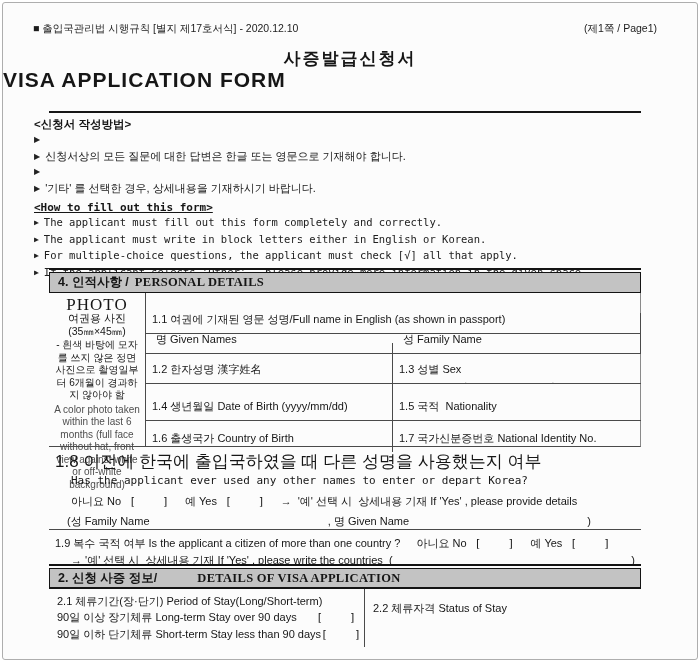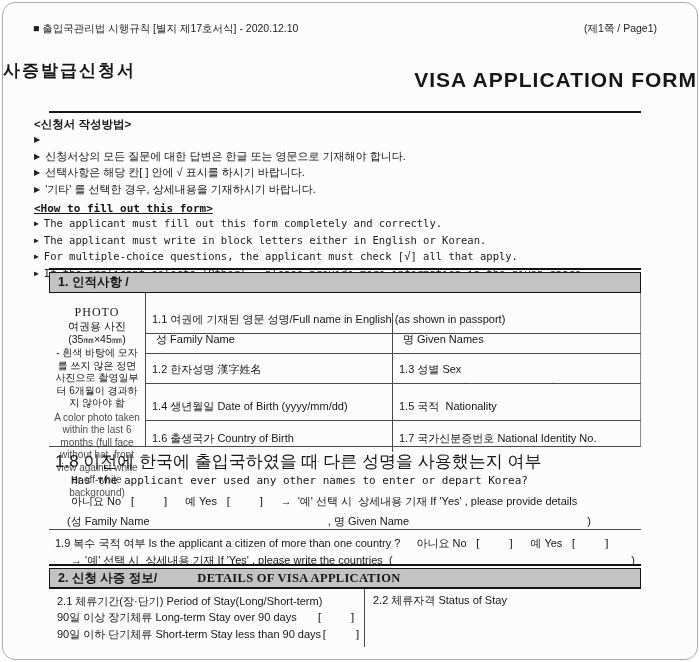--- a/index.html
+++ b/index.html
@@ -1,31 +1,31 @@
 <!DOCTYPE html>
 <html><head>
 <meta charset="utf-8">
 <style>
   * { margin:0; padding:0; box-sizing:border-box; }
   html,body { background:#ffffff; }
   body { font-family:"Liberation Sans","DejaVu Sans",sans-serif; color:#161616; }
   .page {
     position:relative; width:696px; height:658px; margin:2px;
-    background:#fcfcfc; border:1px solid #aeaeae; border-radius:13px;
+    background:#fcfcfc; border:1px solid #aeaeae; border-radius:3px;
     overflow:hidden;
   }
   .mono { font-family:"DejaVu Sans Mono","Liberation Mono",monospace; }
   .pre { white-space:pre; }
 
   
   .hdr-left { position:absolute; left:30px; top:19px; font-size:10.5px; color:#1c1c1c; }
   .hdr-right { position:absolute; right:40px; top:19px; font-size:10.5px; color:#1c1c1c; }
-  .title-ko { position:absolute; left:0; right:0; top:44px; text-align:left;
-              font-size:17px; font-weight:bold; letter-spacing:2px;margin-top:12px; }
-  .title-en { position:absolute; left:0; right:0; top:65px; text-align:right;
+  .title-ko { position:absolute; left:0; right:0; top:44px; text-align:center;
+              font-size:17px; font-weight:bold; letter-spacing:2px; }
+  .title-en { position:absolute; left:0; right:0; top:65px; text-align:left;
               font-size:21px; font-weight:bold; letter-spacing:1px; }
   .top-rule { position:absolute; left:46px; top:108px; width:592px; height:2px; background:#161616; }
 
   
   .instructions { position:absolute; left:31px; top:113px; width:630px; }
   .ins-h-ko { font-size:11.5px; font-weight:bold; line-height:17px; }
   .iline { display:flex; align-items:baseline; }
   .ins-ko .iline { font-size:11px; line-height:15.5px; }
   .blt { font-size:8px; margin-right:5px; position:relative; top:-1px; color:#222; }
   .ins-h-en { font-size:11px; font-weight:bold; line-height:15px; margin-top:3px;text-decoration:underline; }
@@ -43,21 +43,21 @@
   
   .table1 { position:absolute; left:46px; top:290px; width:592px;
             display:grid; grid-template-columns:97px 247px 248px;
             grid-template-rows:20px 30px 37px 32px 34px;
             border-bottom:1px solid #4a4a4a; border-right:1px solid #8a8a8a; }
   .cell { border-color:#4a4a4a; padding:20px 6px; font-size:11px; display:flex; flex-direction:column; overflow:hidden; }
   .bb { border-bottom:1px solid #4a4a4a; }
   .br { border-right:1px solid #4a4a4a; }
   .photo-cell { grid-row:1/6; grid-column:1/2; border-right:1px solid #4a4a4a;
                 text-align:center; padding:3px 3px; font-size:10.5px; line-height:13px; }
-  .photo-cell .t1 { font-family:"Liberation Serif",serif; font-size:12px; letter-spacing:1px; margin-top:10px; }
+  .photo-cell .t1 { font-family:"Liberation Serif",serif; font-size:17px; letter-spacing:1px; margin-top:2px; }
   .photo-cell .t2 { font-size:11px; margin-top:1px; }
   .photo-cell .t3 { font-size:10.5px; }
   .photo-cell .t4 { font-size:10px; line-height:12.5px; margin-top:1px; }
   .photo-cell .t5 { font-size:10px; line-height:12.5px; margin-top:2px; color:#4e4e4e; text-align:center; }
   .lbl { line-height:13px; }
   .input-area { flex:1 1 auto; }
   .sexline { margin-left:58px; margin-top:4px; display:flex; align-items:baseline; }
   .box { white-space:pre; font-family:"DejaVu Sans Mono",monospace; font-size:11px; }
 
   
@@ -74,21 +74,21 @@
   .f19 .l2 { padding-left:22px; line-height:17px; display:flex; align-items:baseline; padding-right:6px; }
 
   
   .table2 { position:absolute; left:46px; top:586px; width:592px; height:58px;
             display:grid; grid-template-columns:316px 1fr; }
   .t2a { border-right:1px solid #4a4a4a; padding:4px 8px 0 8px; font-size:11px; }
   .t2a .tl { line-height:16px; }
   .optline { display:flex; align-items:baseline; line-height:17px; }
   .optline .ol { flex:0 0 auto; }
   .optline .spacer { flex:1 1 auto; }
-  .t2b { padding:4px 8px 0 8px; font-size:11px; display:flex; flex-direction:column; }
+  .t2b { padding:4px 8px 0 8px; font-size:11px; display:flex; flex-direction:column;margin-top:8px; }
 </style>
 </head>
 <body>
 
 <div class="page">
 
   <div class="hdr-left">■ 출입국관리법 시행규칙 [별지 제17호서식] - 2020.12.10</div>
   <div class="hdr-right">(제1쪽 / Page1)</div>
   <div class="title-ko">사증발급신청서</div>
   <div class="title-en">VISA APPLICATION FORM</div>
@@ -99,21 +99,20 @@
     <div class="ins-ko">
       <div class="iline">
           <span class="blt">▶</span>
         </div>
       <div class="iline">
           <span class="blt">▶</span>
           <span>신청서상의 모든 질문에 대한 답변은 한글 또는 영문으로 기재해야 합니다.</span>
         </div>
       <div class="iline">
           <span class="blt">▶</span>
-          <span>선택사항은 해당 칸[  ] 안에 √ 표시를 하시기 바랍니다.</span>
         </div>
       <div class="iline">
           <span class="blt">▶</span>
           <span>'기타' 를 선택한 경우, 상세내용을 기재하시기 바랍니다.</span>
         </div>
     </div>
     <div class="ins-h-en mono">&lt;How to fill out this form&gt;</div>
     <div class="ins-en mono">
       <div class="iline">
           <span class="blt">▶</span>
@@ -130,41 +129,42 @@
       <div class="iline">
           <span class="blt">▶</span>
           <span>If the applicant selects 'Other' , please provide more information in the given space.</span>
         </div>
     </div>
   </div>
 
   <div class="sectionbar" style="top:265px;">
     <div class="thick-rule"></div>
     <div class="barbox">
-      <span class="ko">1. 인적사항 /</span>
+      <span class="ko">4. 인적사항 /</span>
+      <span class="en">PERSONAL DETAILS</span>
     </div>
   </div>
 
   <div class="table1">
     <div class="photo-cell">
       <div class="t1">PHOTO</div>
       <div class="t2">여권용 사진</div>
       <div class="t3">(35㎜×45㎜)</div>
       <div class="t4">- 흰색 바탕에 모자를 쓰지 않은 정면 사진으로 촬영일부터 6개월이 경과하지 않아야 함</div>
       <div class="t5">A color photo taken within the last 6 months (full face without hat, front view against white or off-white background)</div>
     </div>
     <div class="cell bb" style="grid-column:2/4;">
       <span class="lbl">1.1 여권에 기재된 영문 성명/Full name in English (as shown in passport)</span>
     </div>
+    <div class="cell bb">
+      <span class="lbl" style="padding-left:4px;">명 Given Names</span>
+      <div class="input-area"></div>
+    </div>
     <div class="cell bb br">
       <span class="lbl" style="padding-left:4px;">성 Family Name</span>
-      <div class="input-area"></div>
-    </div>
-    <div class="cell bb">
-      <span class="lbl" style="padding-left:4px;">명 Given Names</span>
       <div class="input-area"></div>
     </div>
     <div class="cell bb br">
       <span class="lbl">1.2 한자성명 漢字姓名</span>
       <div class="input-area"></div>
     </div>
     <div class="cell bb">
       <span class="lbl">1.3 성별 Sex</span>
       <div class="sexline">
         <span>남성/Male</span>

